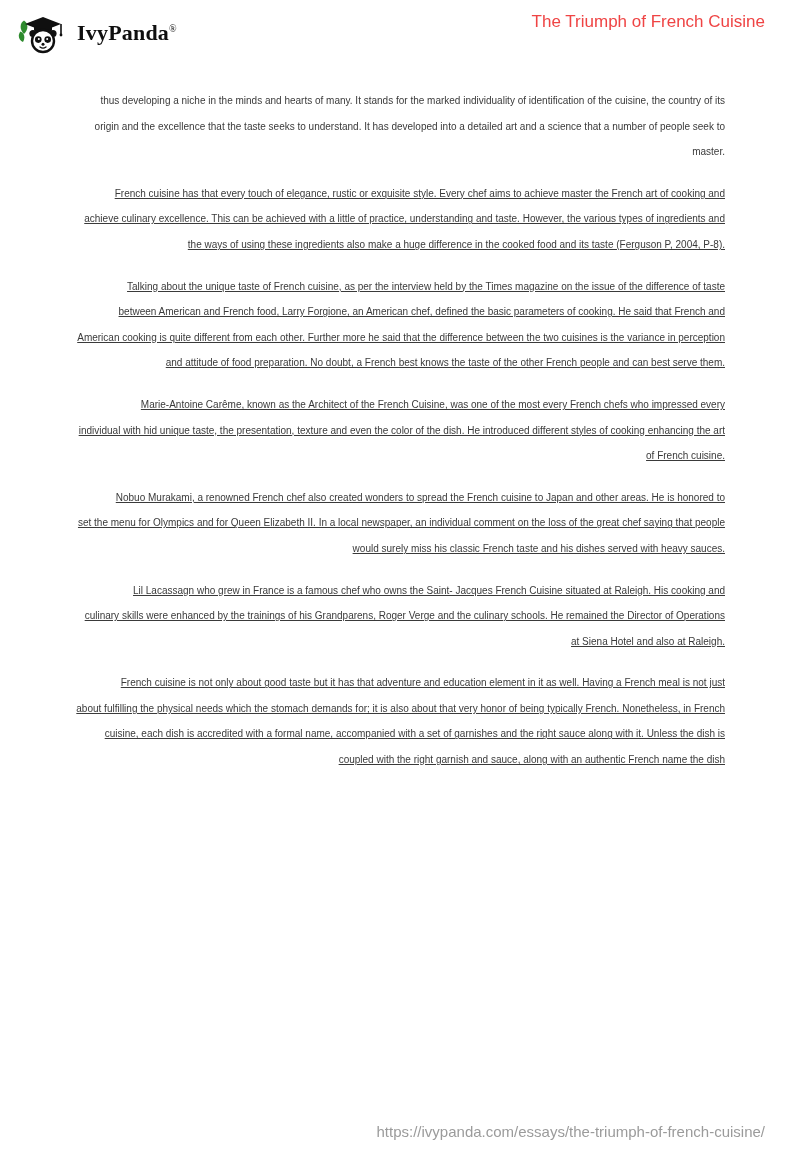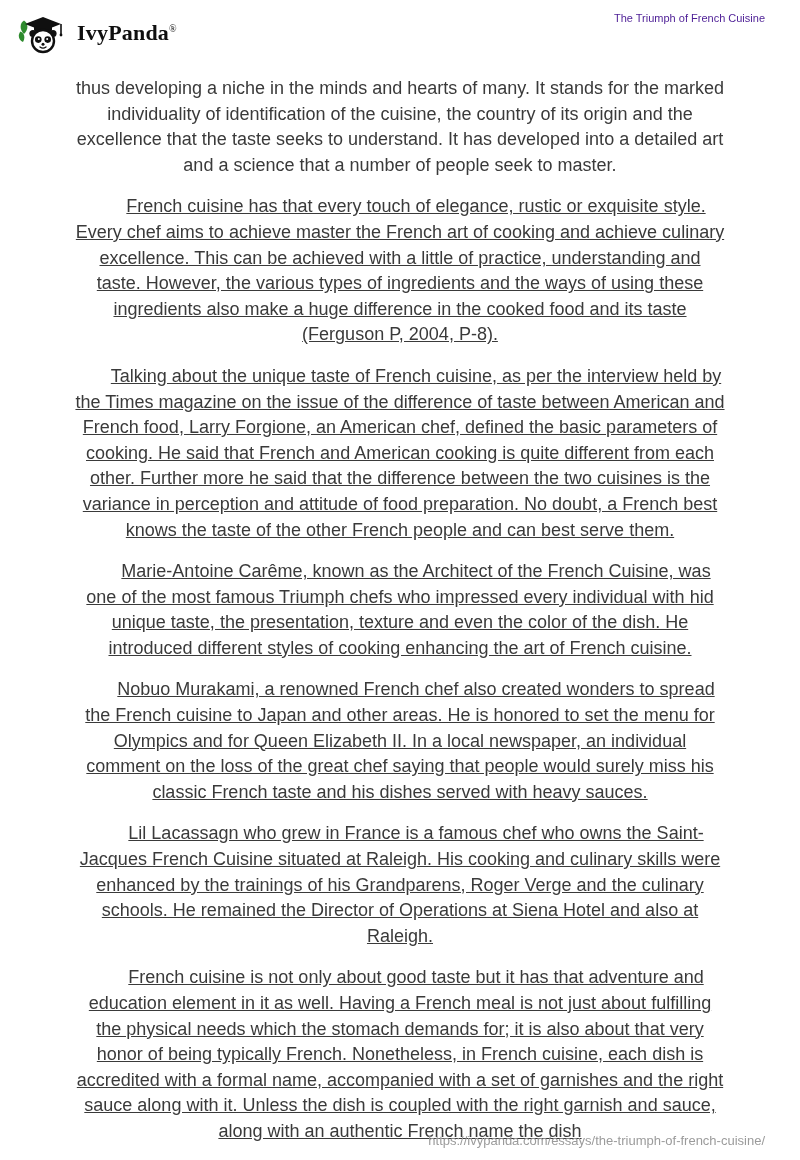--- a/index.html
+++ b/index.html
@@ -34,42 +34,42 @@
     color: #0f0f0f;
     letter-spacing: 0.2px;
   }
   .brand-reg {
     font-size: 10px;
     vertical-align: super;
     font-weight: 400;
     color: #0f0f0f;
   }
   .doc-title {
-    font-size: 11px;
-    color: #4c1d95;
+    font-size: 17px;
+    color: #ef4444;
   }
   .content {
     padding: 20px 75px 0 75px;
   }
   .content p {
-    font-size: 18px;
+    font-size: 10px;
     line-height: 25.6px;
     color: #3a3a3a;
-    margin: 0 0 16px 0;
-    text-align: center;
+    margin: 12px 0 16px 0;
+    text-align: right;
   }
   .content p.indent {
     text-indent: 32px;
     text-decoration: underline;
   }
   .footer {
     position: absolute;
     right: 35px;
-    bottom: 12px;
-    font-size: 13px;
+    bottom: 20px;
+    font-size: 15px;
     color: #9b9b9b;
   }
   .footer a {
     color: #9b9b9b;
     text-decoration: none;
   }
 </style>
 </head>
 <body>
 
@@ -102,21 +102,21 @@
       </svg>
       <span class="brand-name"><span>IvyPanda</span><sup class="brand-reg">®</sup></span>
     </div>
     <div class="doc-title">The Triumph of French Cuisine</div>
   </div>
 
   <div class="content">
     <p>thus developing a niche in the minds and hearts of many. It stands for the marked individuality of identification of the cuisine, the country of its origin and the excellence that the taste seeks to understand. It has developed into a detailed art and a science that a number of people seek to master.</p>
     <p class="indent">French cuisine has that every touch of elegance, rustic or exquisite style. Every chef aims to achieve master the French art of cooking and achieve culinary excellence. This can be achieved with a little of practice, understanding and taste. However, the various types of ingredients and the ways of using these ingredients also make a huge difference in the cooked food and its taste (Ferguson P, 2004, P-8).</p>
     <p class="indent">Talking about the unique taste of French cuisine, as per the interview held by the Times magazine on the issue of the difference of taste between American and French food, Larry Forgione, an American chef, defined the basic parameters of cooking. He said that French and American cooking is quite different from each other. Further more he said that the difference between the two cuisines is the variance in perception and attitude of food preparation. No doubt, a French best knows the taste of the other French people and can best serve them.</p>
-    <p class="indent">Marie-Antoine Carême, known as the Architect of the French Cuisine, was one of the most famous Triumph chefs who impressed every individual with hid unique taste, the presentation, texture and even the color of the dish. He introduced different styles of cooking enhancing the art of French cuisine.</p>
+    <p class="indent">Marie-Antoine Carême, known as the Architect of the French Cuisine, was one of the most every French chefs who impressed every individual with hid unique taste, the presentation, texture and even the color of the dish. He introduced different styles of cooking enhancing the art of French cuisine.</p>
     <p class="indent">Nobuo Murakami, a renowned French chef also created wonders to spread the French cuisine to Japan and other areas. He is honored to set the menu for Olympics and for Queen Elizabeth II. In a local newspaper, an individual comment on the loss of the great chef saying that people would surely miss his classic French taste and his dishes served with heavy sauces.</p>
     <p class="indent">Lil Lacassagn who grew in France is a famous chef who owns the Saint- Jacques French Cuisine situated at Raleigh. His cooking and culinary skills were enhanced by the trainings of his Grandparens, Roger Verge and the culinary schools. He remained the Director of Operations at Siena Hotel and also at Raleigh.</p>
     <p class="indent">French cuisine is not only about good taste but it has that adventure and education element in it as well. Having a French meal is not just about fulfilling the physical needs which the stomach demands for; it is also about that very honor of being typically French. Nonetheless, in French cuisine, each dish is accredited with a formal name, accompanied with a set of garnishes and the right sauce along with it. Unless the dish is coupled with the right garnish and sauce, along with an authentic French name the dish</p>
   </div>
 
   <div class="footer">
     <a href="#">https://ivypanda.com/essays/the-triumph-of-french-cuisine/</a>
   </div>
 
 </div>

